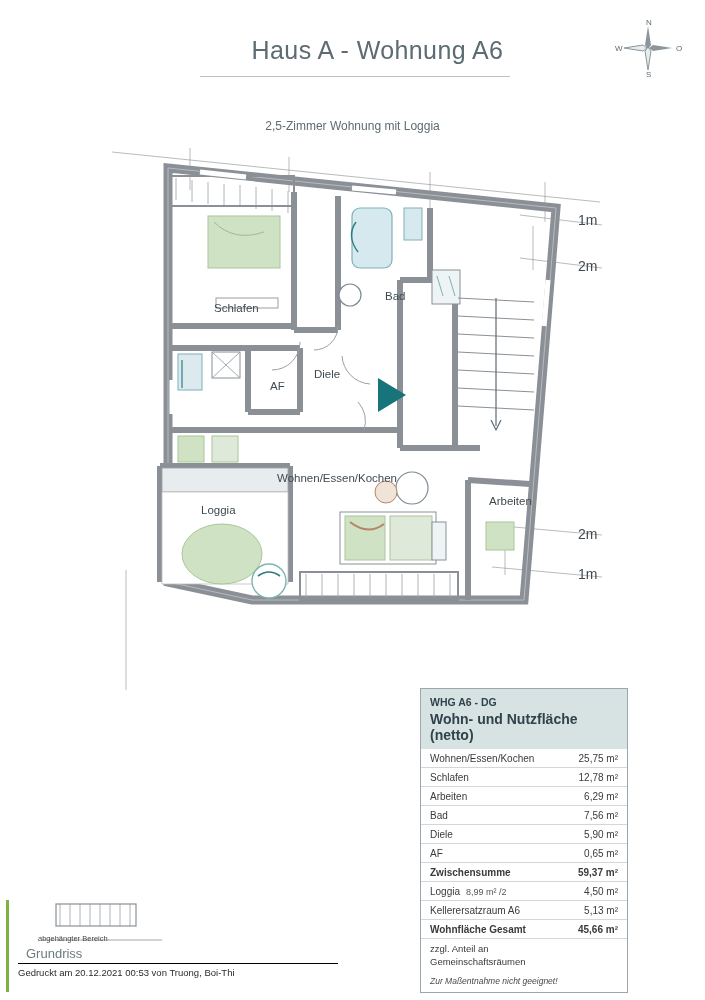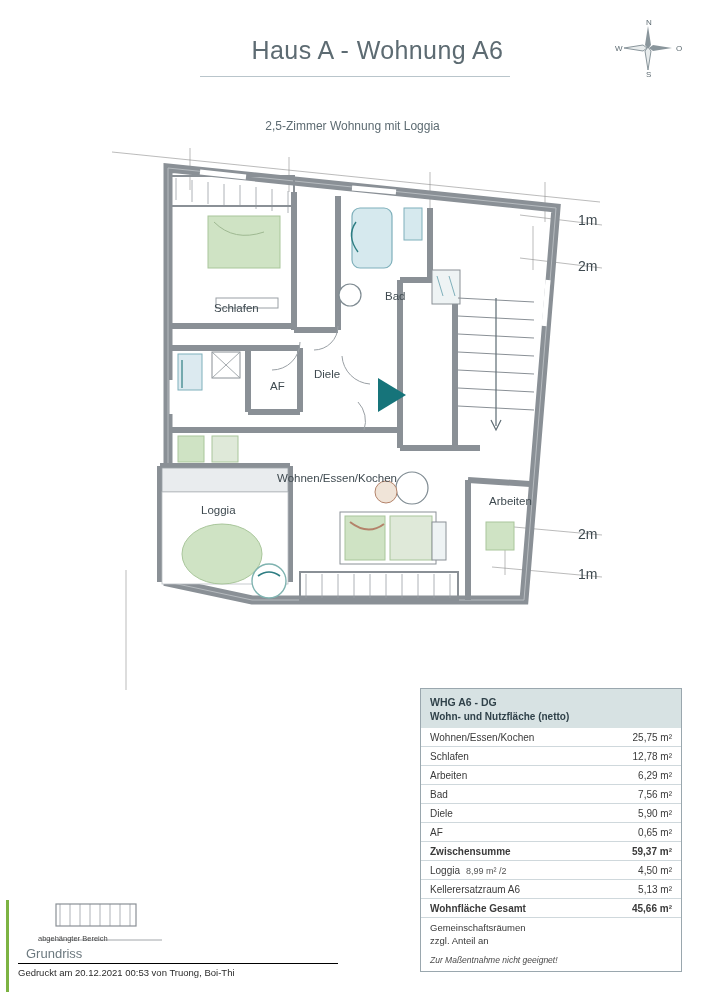--- a/index.html
+++ b/index.html
@@ -88,39 +88,39 @@
     position: absolute;
     font-size: 14px;
     color: #3f4a50;
   }
 
   
   .legend {
     position: absolute;
     left: 420px;
     top: 688px;
-    width: 262px;
+    width: 208px;
     border: 1px solid #9aa7ae;
     background: #fff;
     font-size: 10px;
     box-sizing: border-box;
   }
   .legend-head {
     background: #d7e2e3;
     padding: 7px 9px 6px 9px;
   }
   .legend-head .h1 {
     font-weight: bold;
     font-size: 10.5px;
     color: #30424a;
     margin-bottom: 3px;
   }
   .legend-head .h2 {
     font-weight: bold;
-    font-size: 10px;
+    font-size: 14px;
     color: #30424a;
   }
   .legend-body { padding: 0; }
   .lrow {
     display: flex;
     justify-content: space-between;
     align-items: baseline;
     padding: 3.5px 9px;
     border-bottom: 1px solid #cfd8dc;
   }
@@ -426,22 +426,22 @@
       <div class="lrow">
         <span class="nm">Kellerersatzraum A6</span>
         <span class="vl">5,13 m²</span>
       </div>
       <div class="lrow bold">
         <span class="nm">Wohnfläche Gesamt</span>
         <span class="vl">45,66 m²</span>
       </div>
 
       <div class="lnote">
+        <div>zzgl. Anteil an</div>
         <div>Gemeinschaftsräumen</div>
-        <div>zzgl. Anteil an</div>
       </div>
       <div class="lfoot">Zur Maßentnahme nicht geeignet!</div>
     </div>
   </div>
 
   <div class="left-green-bar"></div>
 
   <div class="bl-sketch">
     <svg width="160" height="48" viewBox="0 0 160 48">
       <g stroke="#9aa0a5" stroke-width="0.8">

